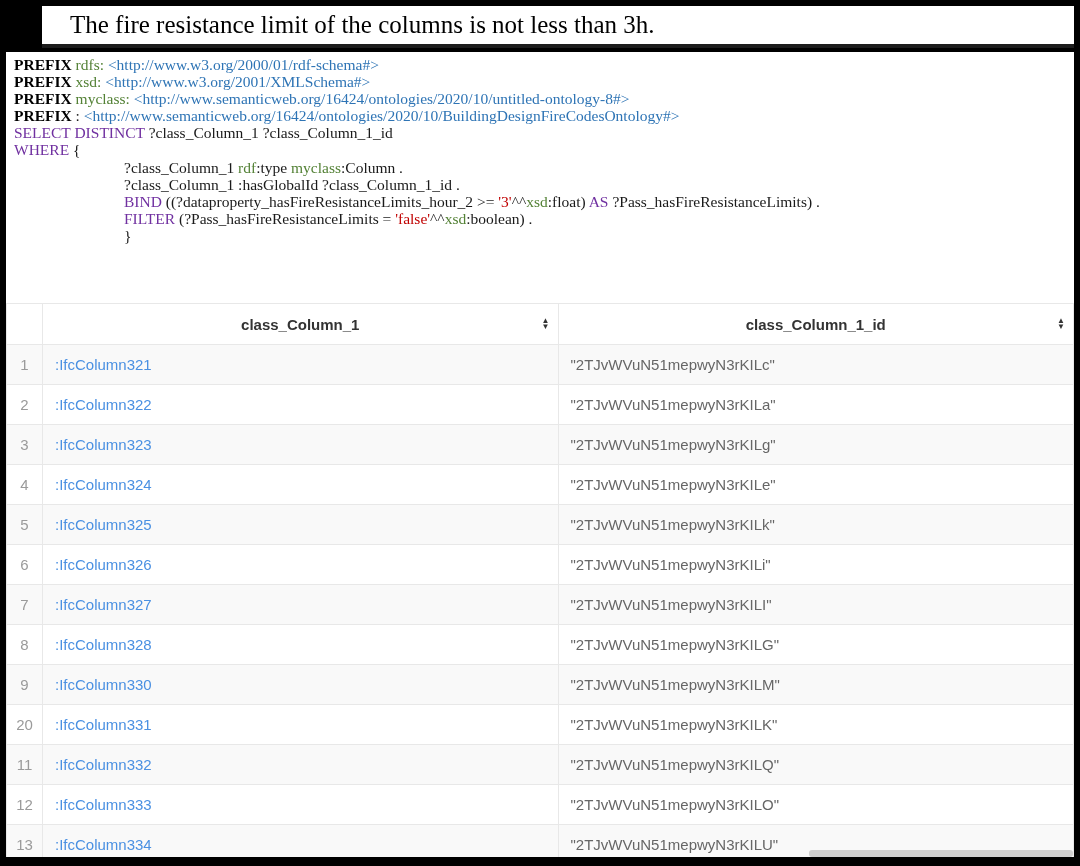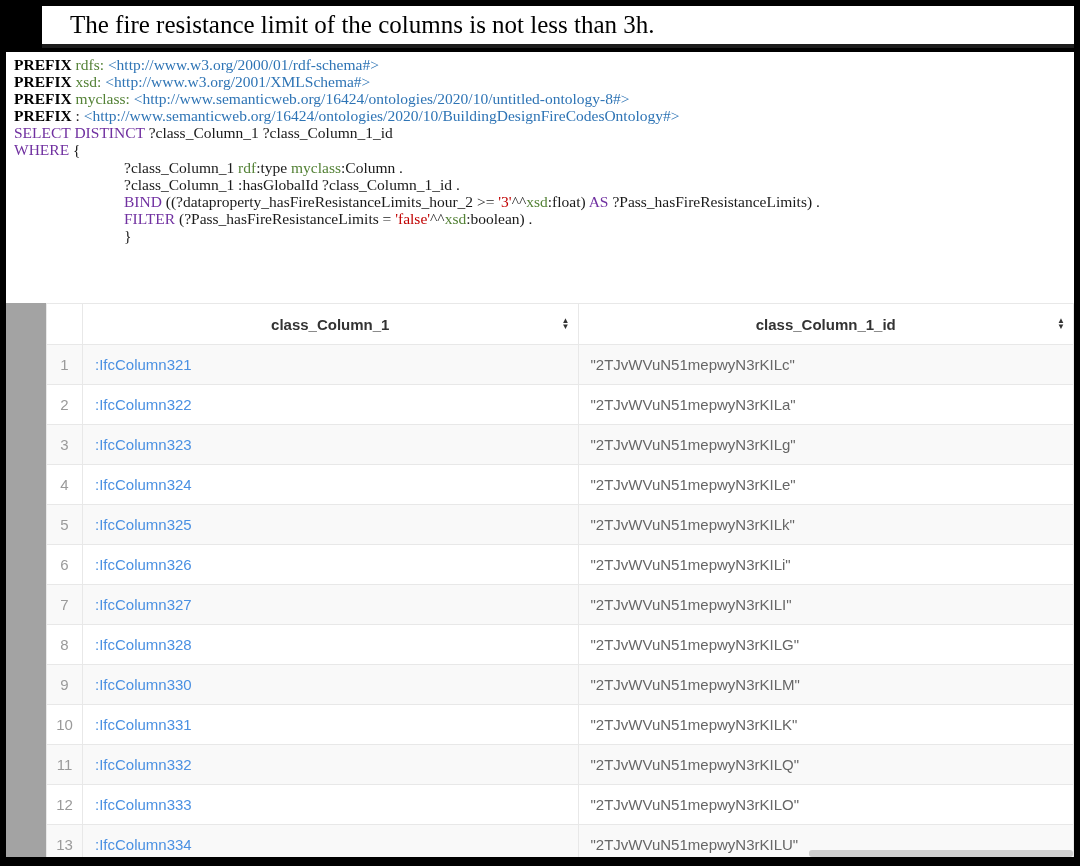--- a/index.html
+++ b/index.html
@@ -22,21 +22,21 @@
   .qline { line-height:17.1px; white-space:nowrap; }
   .qline.ind { padding-left:110px; }
   .qline .kw  { color:#000; font-weight:bold; }
   .qline .g   { color:#538135; }
   .qline .u   { color:#2e74b5; }
   .qline .sp  { color:#7030a0;margin-top:20px; }
   .qline .lit { color:#c00000; }
   .qline .t   { color:#1a1a1a; }
   .table-panel {
     position:absolute; top:303px; left:6px; right:6px; bottom:9px;
-    background:#a3a3a3; overflow:hidden;padding-left:40px;
+    background:#a3a3a3; overflow:hidden;
   }
   table.results {
     width:100%; border-collapse:collapse; table-layout:fixed;
     font-family:"Liberation Sans", sans-serif;
   }
   .results th {
     height:41px; background:#fff; border:1px solid #e8e8e8;
     font-size:15px; font-weight:bold; color:#333; text-align:center;
     position:relative; box-sizing:border-box;
   }
@@ -148,21 +148,21 @@
           <td class="numcol">8</td>
           <td class="linkcell"><a href="#">:IfcColumn328</a></td>
           <td class="idcell">"2TJvWVuN51mepwyN3rKILG"</td>
         </tr>
         <tr>
           <td class="numcol">9</td>
           <td class="linkcell"><a href="#">:IfcColumn330</a></td>
           <td class="idcell">"2TJvWVuN51mepwyN3rKILM"</td>
         </tr>
         <tr>
-          <td class="numcol">10</td>
+          <td class="numcol">20</td>
           <td class="linkcell"><a href="#">:IfcColumn331</a></td>
           <td class="idcell">"2TJvWVuN51mepwyN3rKILK"</td>
         </tr>
         <tr>
           <td class="numcol">11</td>
           <td class="linkcell"><a href="#">:IfcColumn332</a></td>
           <td class="idcell">"2TJvWVuN51mepwyN3rKILQ"</td>
         </tr>
         <tr>
           <td class="numcol">12</td>

